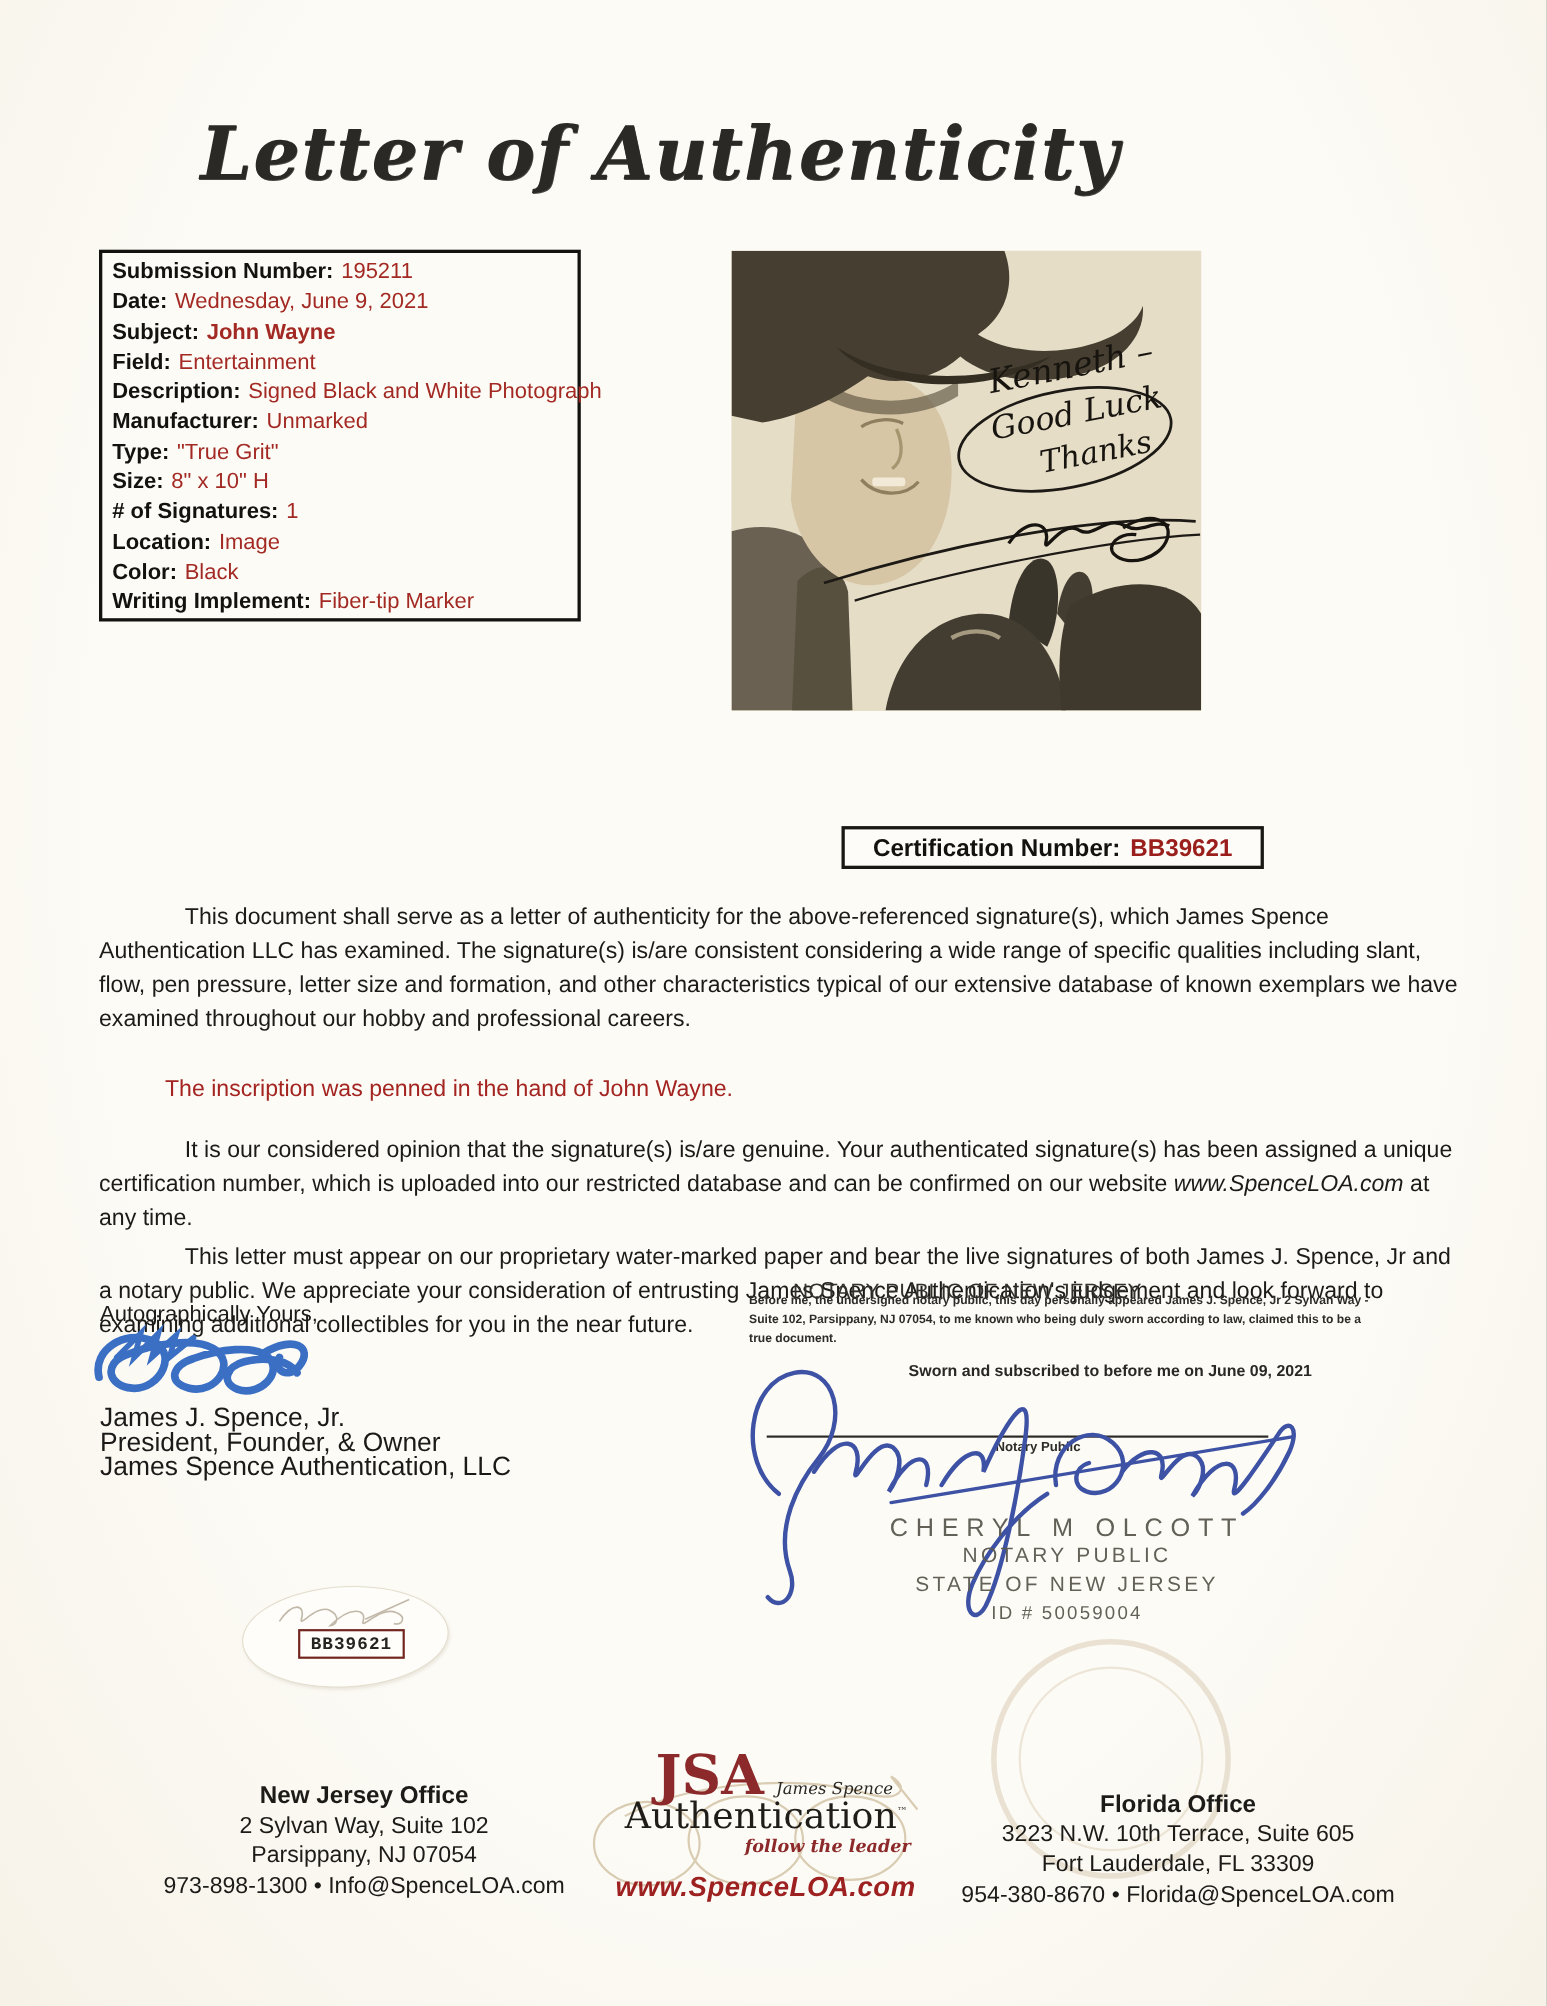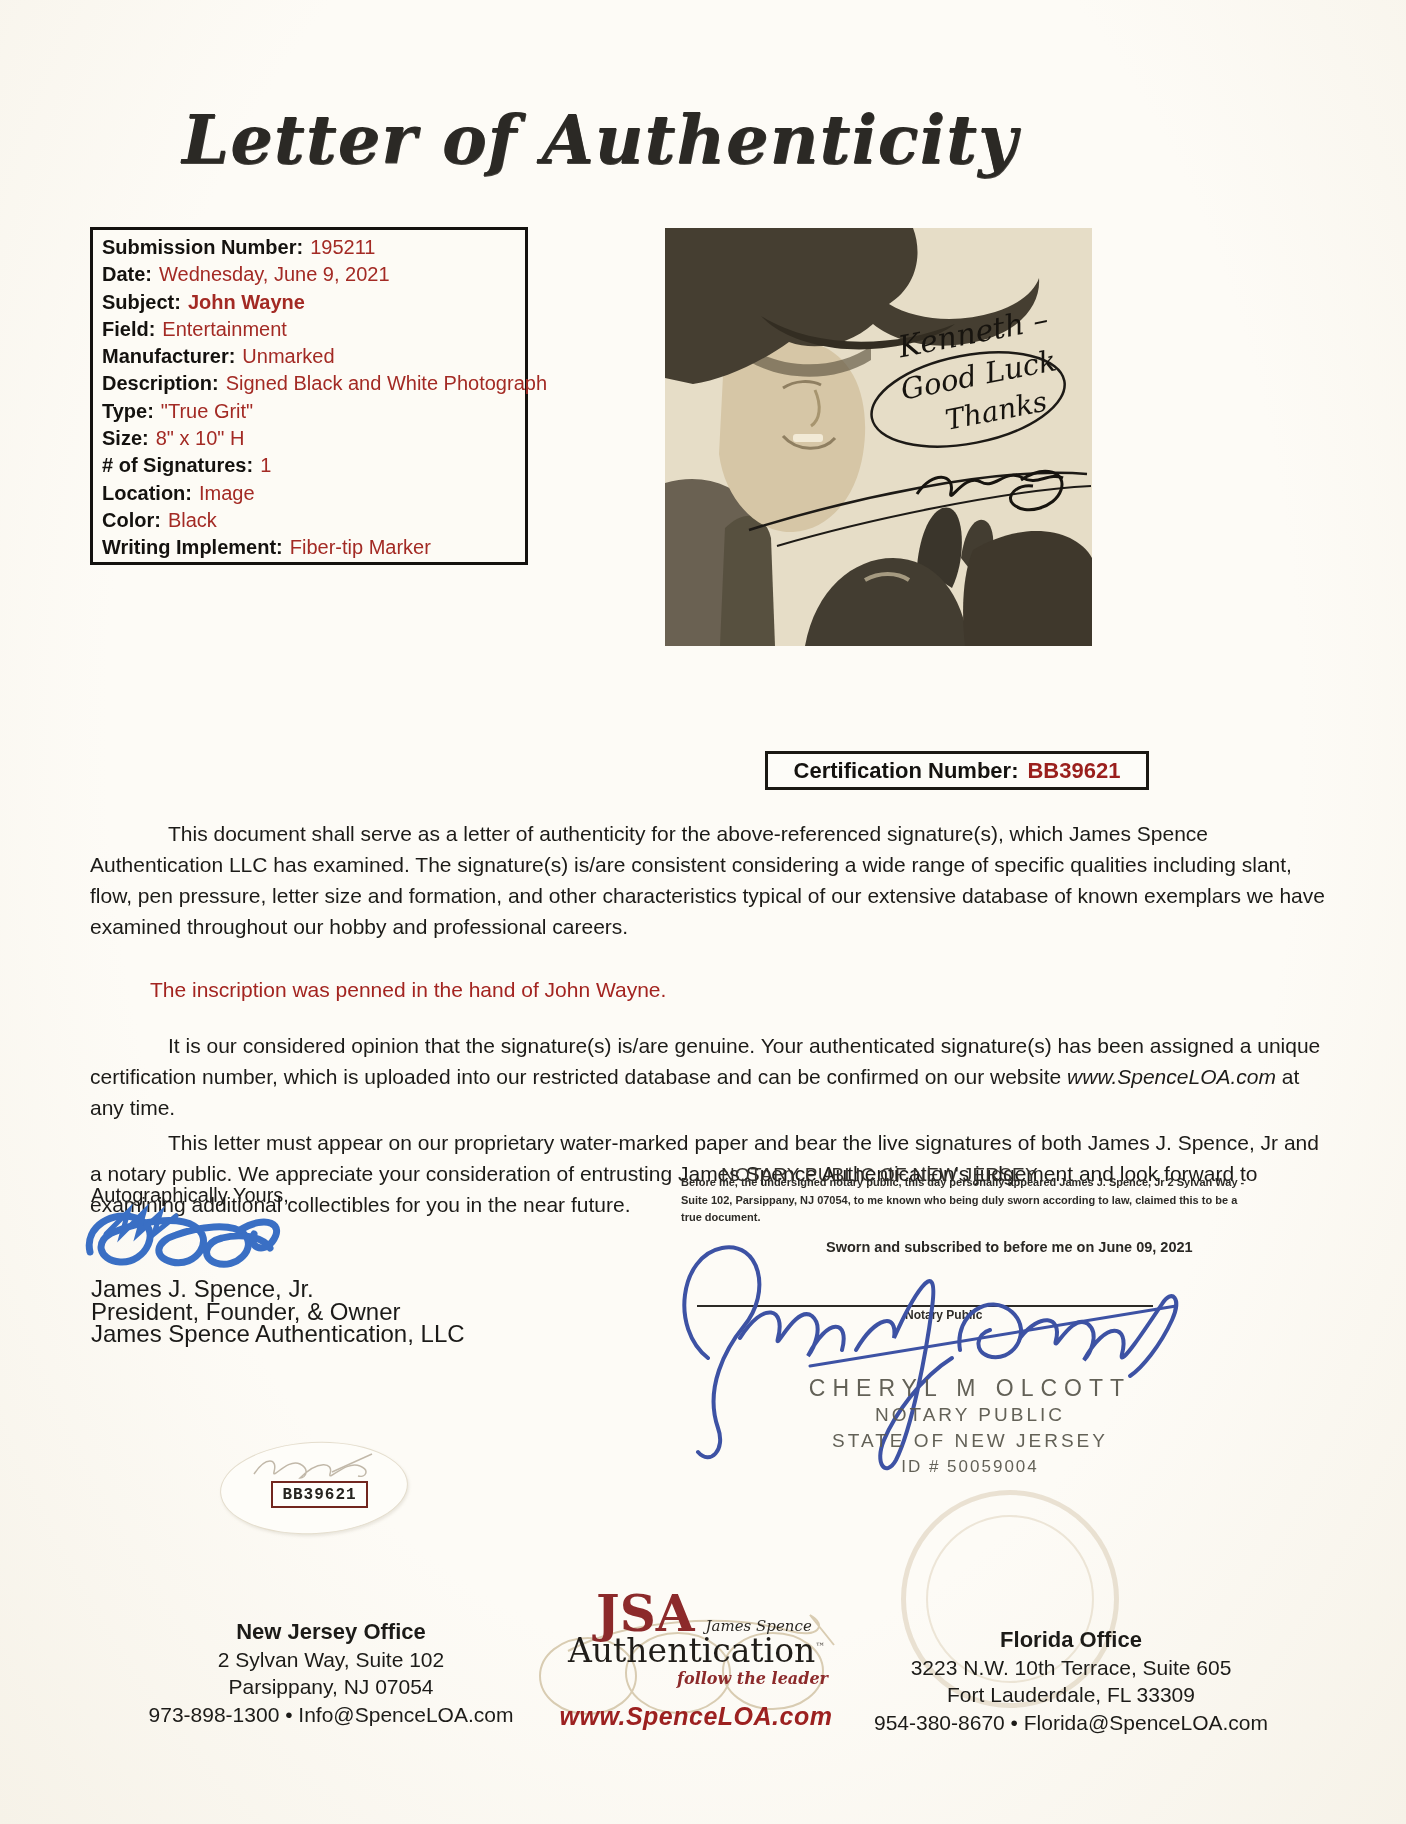--- a/index.html
+++ b/index.html
@@ -103,22 +103,22 @@
 
 <div class="page">
 
   <h1 class="title">Letter of Authenticity</h1>
 
   <div class="info-table">
     <div class="info-row"><span class="lbl">Submission Number:</span><span class="val">195211</span></div>
     <div class="info-row"><span class="lbl">Date:</span><span class="val">Wednesday, June 9, 2021</span></div>
     <div class="info-row"><span class="lbl">Subject:</span><span class="val bold">John Wayne</span></div>
     <div class="info-row"><span class="lbl">Field:</span><span class="val">Entertainment</span></div>
+    <div class="info-row"><span class="lbl">Description:</span><span class="val">Signed Black and White Photograph</span></div>
     <div class="info-row"><span class="lbl">Manufacturer:</span><span class="val">Unmarked</span></div>
-    <div class="info-row"><span class="lbl">Description:</span><span class="val">Signed Black and White Photograph</span></div>
     <div class="info-row"><span class="lbl">Type:</span><span class="val">"True Grit"</span></div>
     <div class="info-row"><span class="lbl">Size:</span><span class="val">8" x 10" H</span></div>
     <div class="info-row"><span class="lbl"># of Signatures:</span><span class="val">1</span></div>
     <div class="info-row"><span class="lbl">Location:</span><span class="val">Image</span></div>
     <div class="info-row"><span class="lbl">Color:</span><span class="val">Black</span></div>
     <div class="info-row"><span class="lbl">Writing Implement:</span><span class="val">Fiber-tip Marker</span></div>
   </div>
 
   <div class="photo">
     <svg width="427" height="418" viewBox="0 0 427 418">

